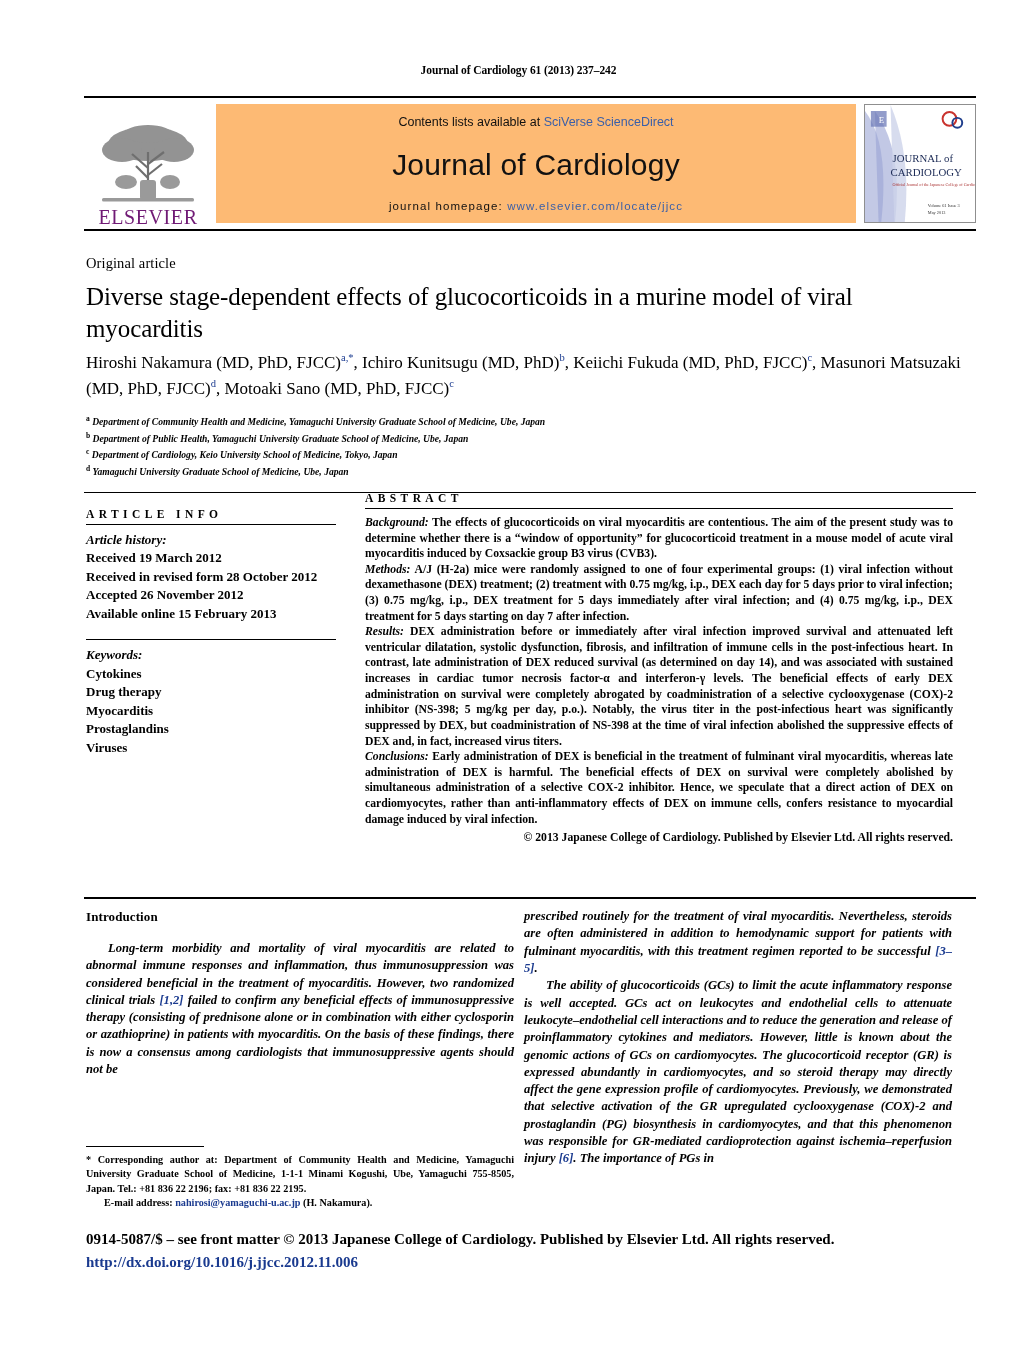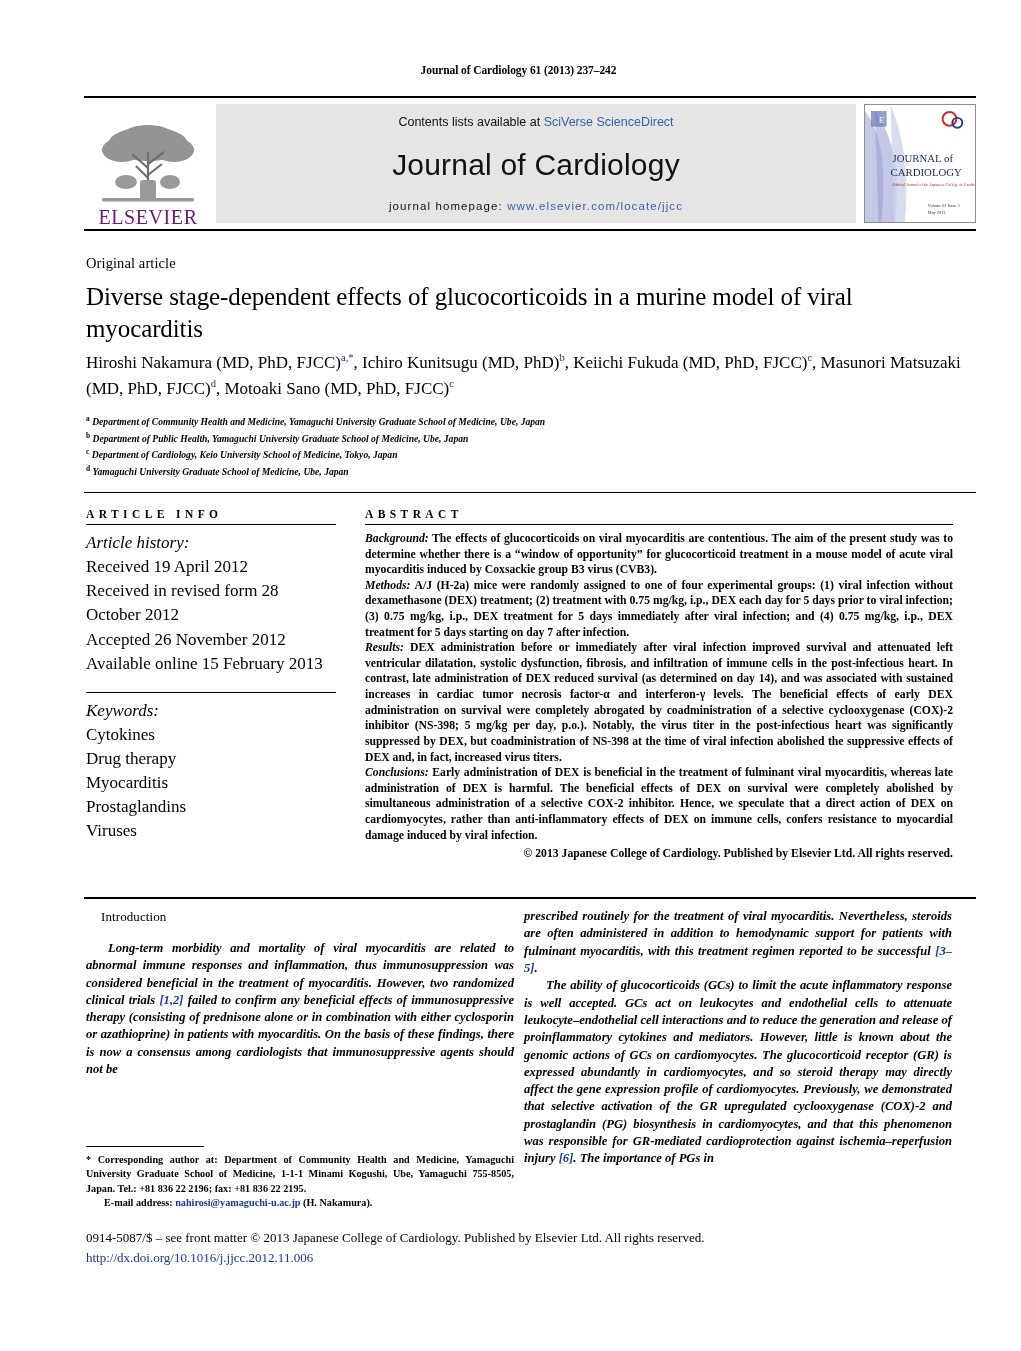--- a/index.html
+++ b/index.html
@@ -59,21 +59,21 @@
   .elsevier-word {
     font-family: "Liberation Serif", serif;
     color: #701a75;
     font-size: 20px;
     letter-spacing: 0.6px;
     line-height: 1;
     margin-top: 1px;
   }
   .masthead-center {
     flex: 1 1 auto;
-    background: #e5e5e5;
+    background: #fdba74;
     margin: 6px 8px 6px 4px;
     display: flex;
     flex-direction: column;
     align-items: center;
     justify-content: space-between;
     padding: 11px 0 11px 0;
     box-sizing: border-box;
   }
   .contents-line {
     font-family: "Liberation Sans", sans-serif;
@@ -162,38 +162,38 @@
   }
 
   .info-col {
     position: absolute;
     top: 508px;
     left: 78px;
     width: 250px;
   }
   .abs-col {
     position: absolute;
-    top: 508px;
+    top: 492px;
     left: 357px;
     width: 588px;
   }
   .sec-head {
     font-size: 11.5px;
     font-weight: bold;
     letter-spacing: 4.4px;
     margin-bottom: 4px;
   }
   .hr-thin {
     border-top: 1px solid #000;
     margin: 0 0 6px 0;
   }
   .info-block {
-    font-size: 17px;
+    font-size: 13px;
     line-height: 1.42;
-    font-weight: normal;
+    font-weight: bold;
   }
   .info-block .it { font-style: italic; }
   .kw-gap { height: 16px; }
 
   .abstract-body {
     font-size: 11.7px;
     line-height: 1.335;
     text-align: justify;
     font-weight: bold;
   }
@@ -213,22 +213,22 @@
     width: 428px;
     font-size: 12.6px;
     line-height: 1.375;
     text-align: justify;
     font-weight: bold;
   }
   .col.left { left: 78px; }
   .col.right { left: 516px; }
   .col h2 {
     font-size: 13px;
-    margin: 0 0 14px 15px;
-    font-weight: normal;
+    margin: 0 0 14px 0;
+    font-weight: bold;
     letter-spacing: 0.1px;
   }
   .col p { margin: 0; text-indent: 22px; font-style: italic; }
   .ref { color: #1a3a8f; }
 
   
   .footnote {
     position: absolute;
     left: 78px;
     top: 1146px;
@@ -245,23 +245,23 @@
   }
   .footnote .email-line { text-indent: 18px; }
   .footnote .it { }
   .link { color: #1a3a8f; }
 
   .imprint {
     position: absolute;
     left: 78px;
     top: 1228px;
     width: 880px;
-    font-size: 13px;
+    font-size: 15px;
     line-height: 1.5;
-    font-weight: normal;
+    font-weight: bold;
   }
   .imprint .doi { color: #1a3a8f; }
 </style>
 </head>
 <body>
 
 <div class="page">
 
   <div class="running-head">Journal of Cardiology 61 (2013) 237–242</div>
 
@@ -335,21 +335,21 @@
   </div>
 
   <div class="band-rule-top"></div>
   <div class="band-rule-bottom"></div>
 
   <div class="info-col">
     <div class="sec-head">ARTICLE INFO</div>
     <div class="hr-thin"></div>
     <div class="info-block">
       <div class="it">Article history:</div>
-      <div>Received 19 April 2012</div>
+      <div>Received 19 March 2012</div>
       <div>Received in revised form 28 October 2012</div>
       <div>Accepted 26 November 2012</div>
       <div>Available online 15 February 2013</div>
     </div>
     <div class="kw-gap"></div>
     <div class="hr-thin"></div>
     <div class="info-block">
       <div class="it">Keywords:</div>
       <div>Cytokines</div>
       <div>Drug therapy</div>

